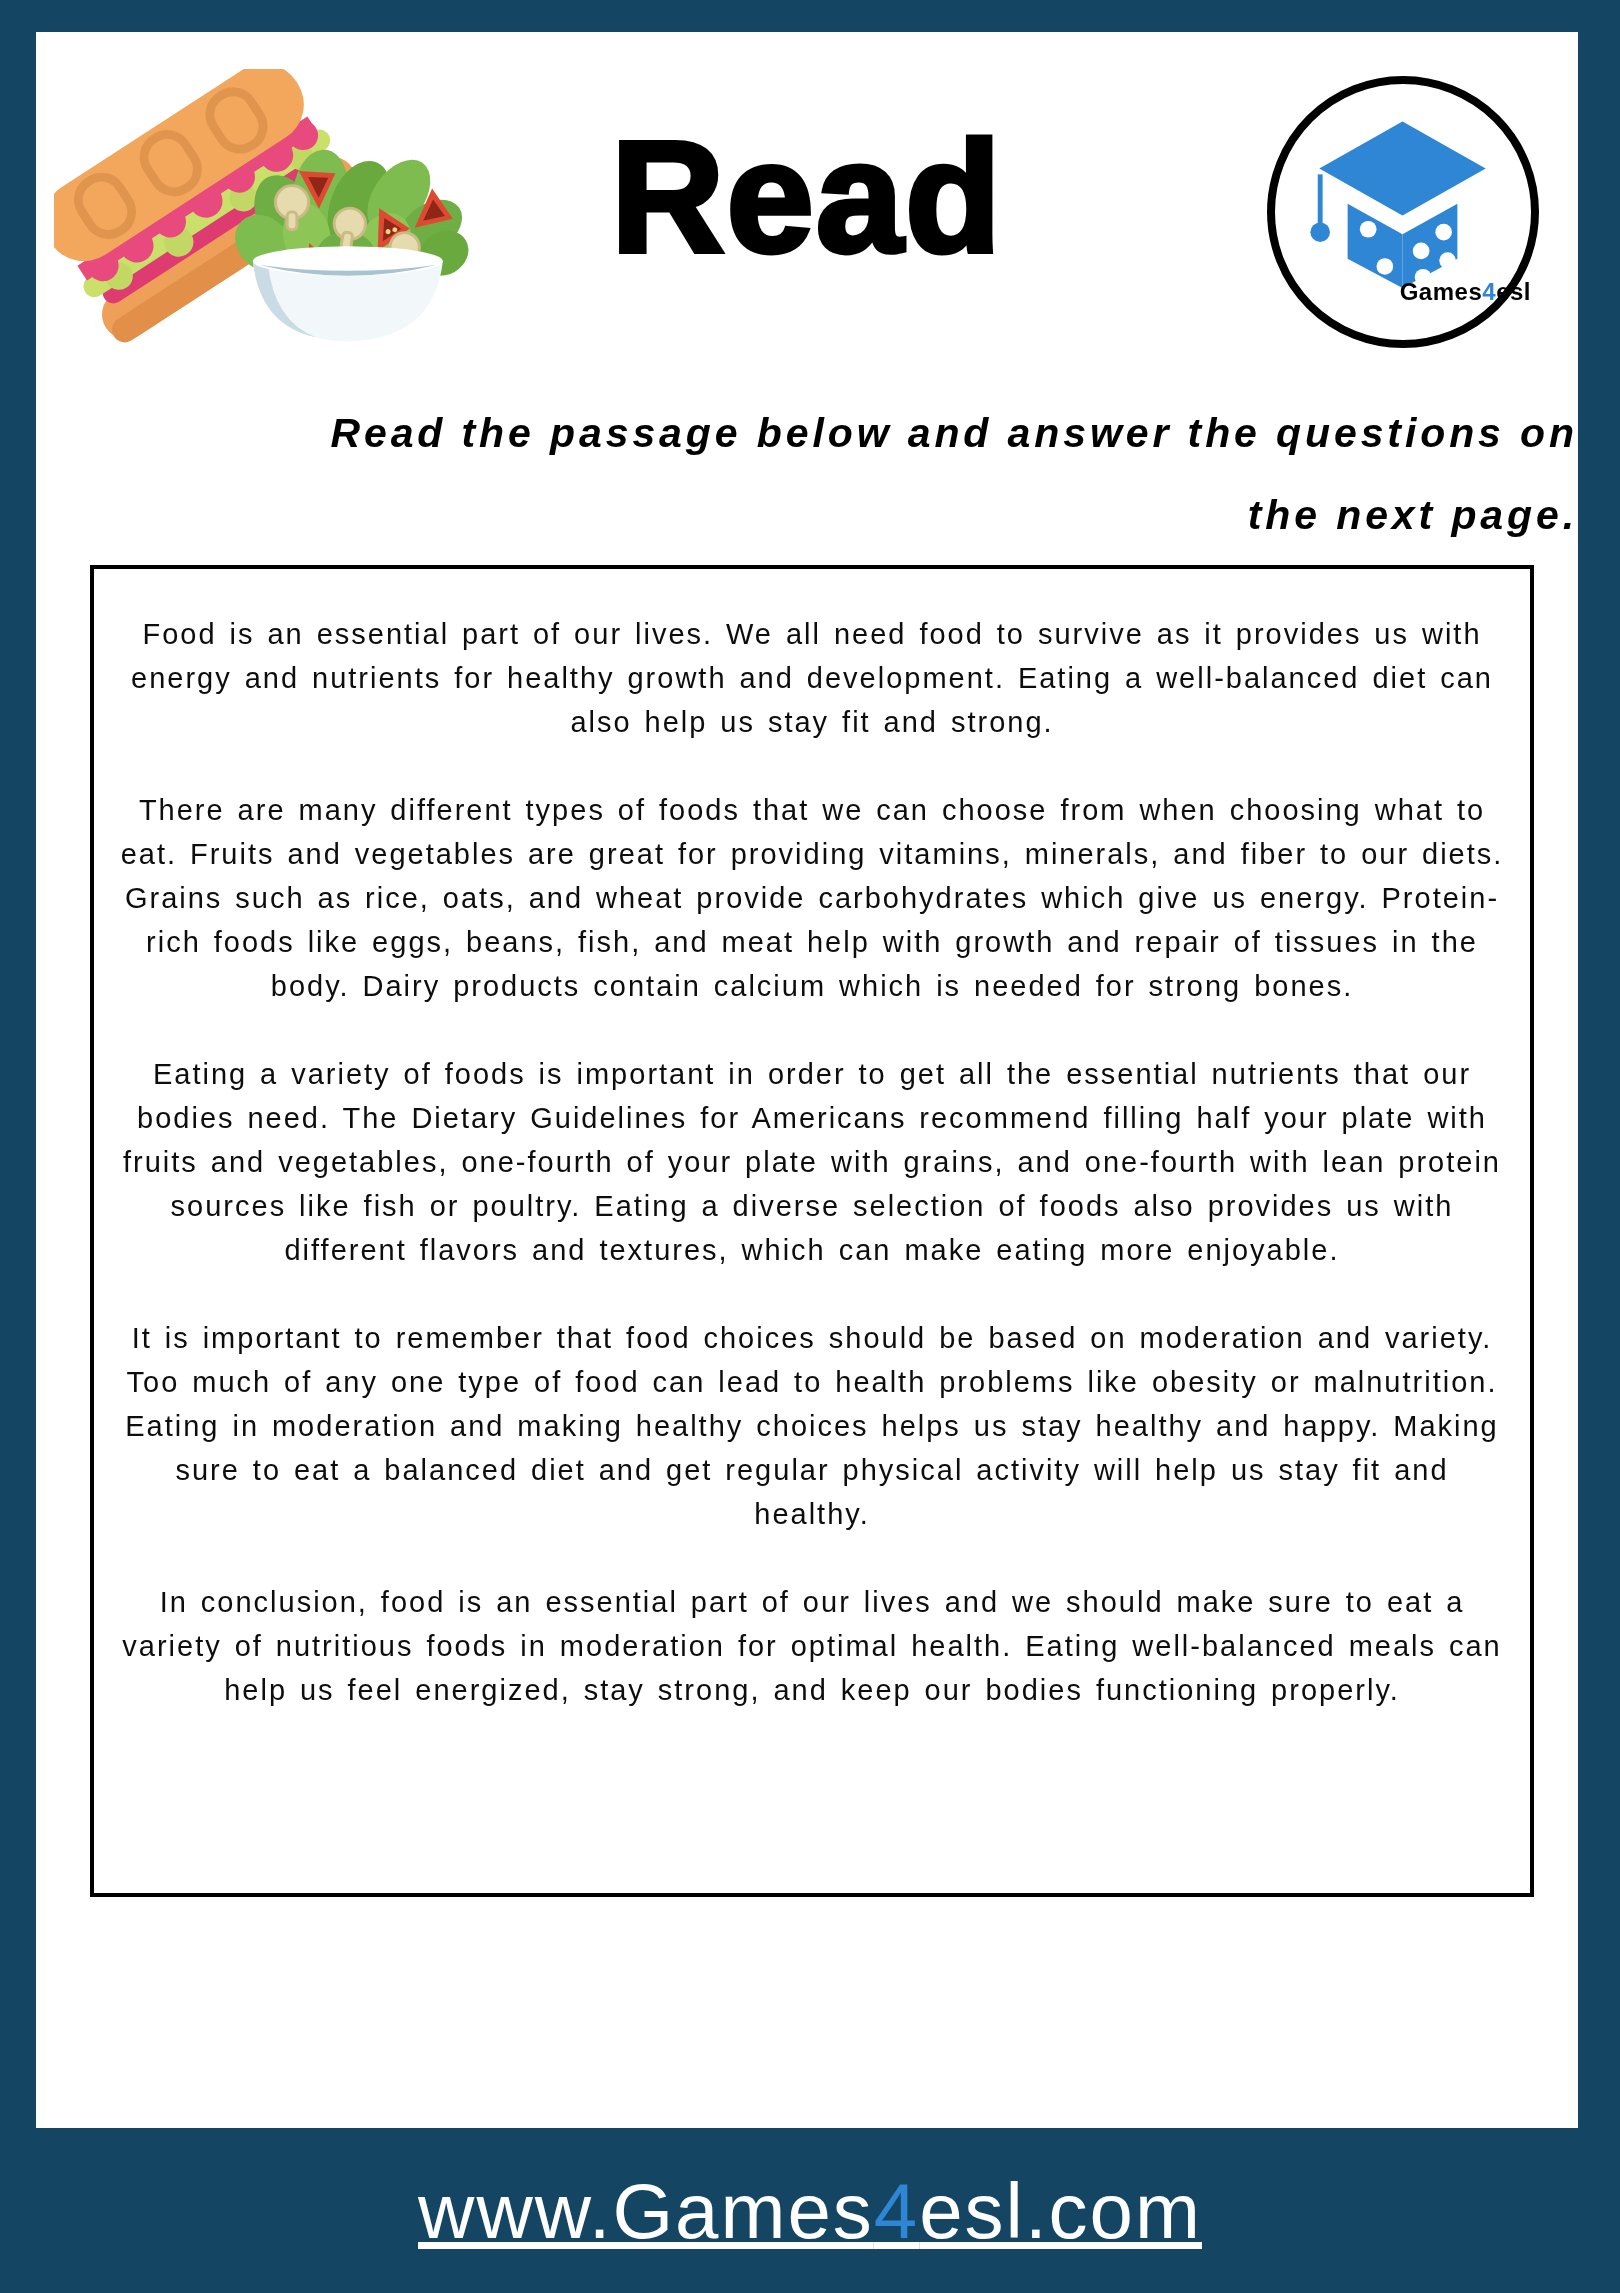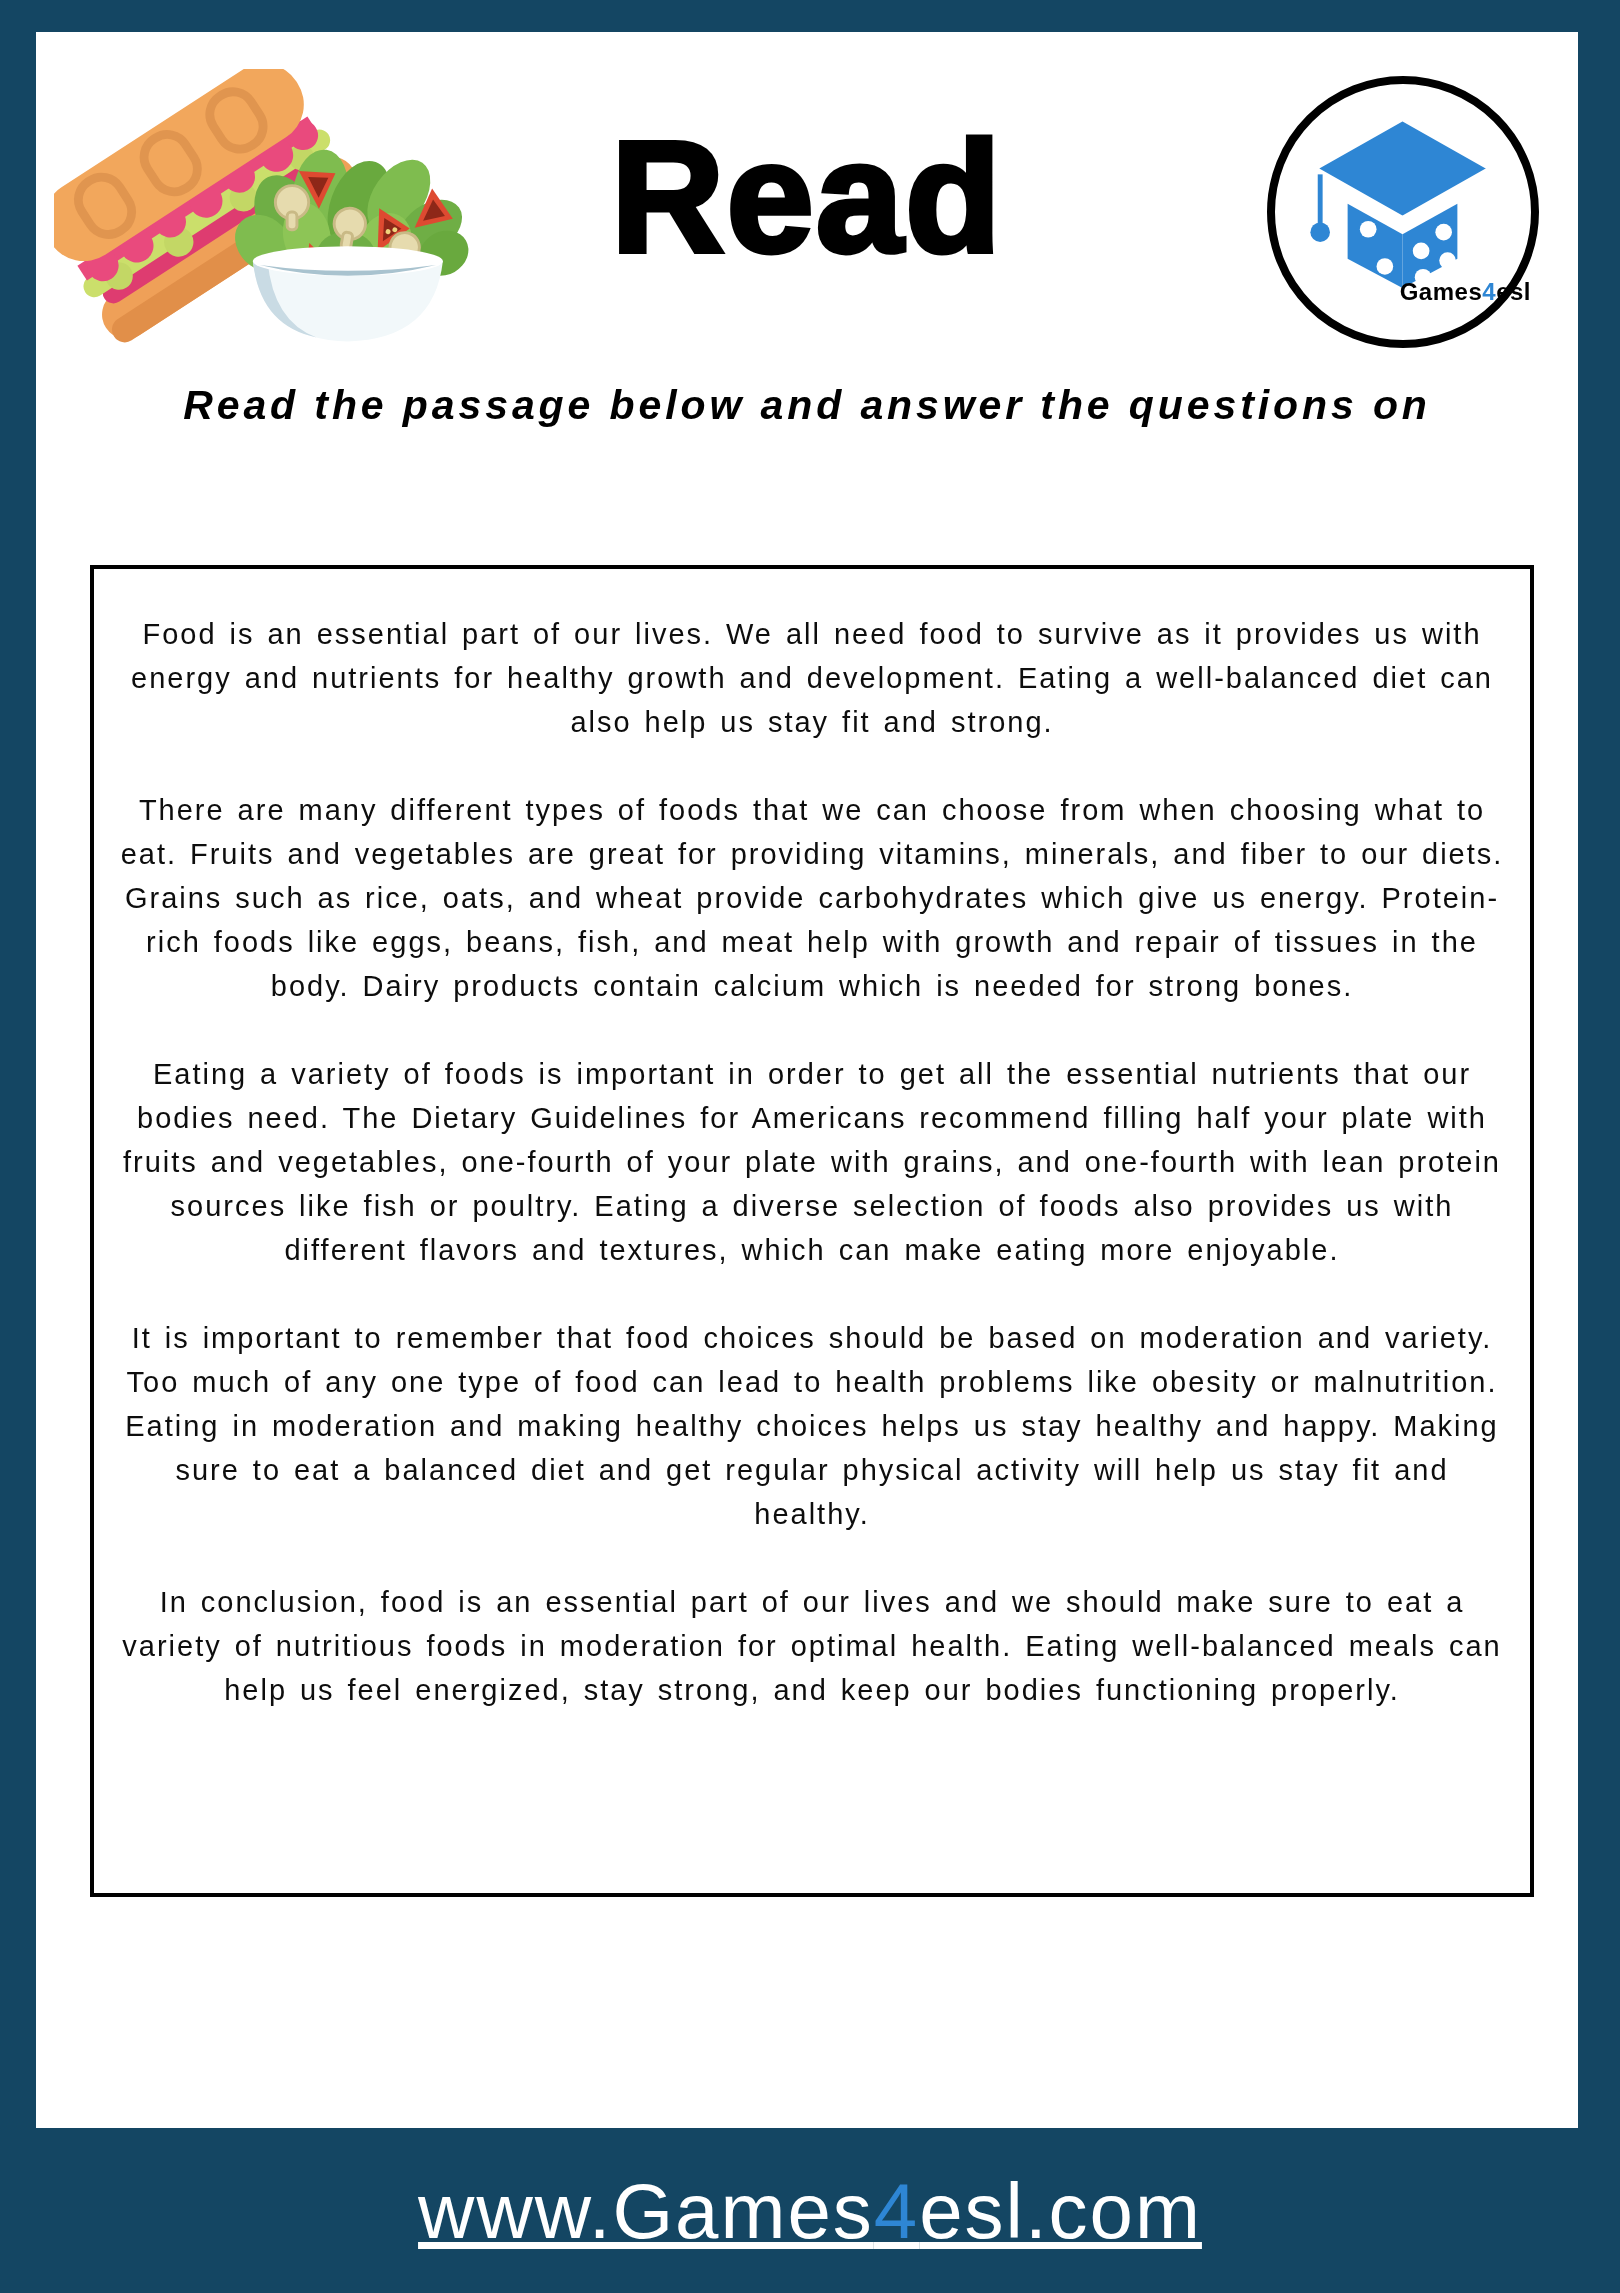--- a/index.html
+++ b/index.html
@@ -67,23 +67,23 @@
     font-size: 24px;
     font-weight: 700;
     letter-spacing: 0.5px;
     color: #000;
   }
   .logo-text .blue, .footer-url .blue { color: #2e86d4; }
   
   .instruction {
     position: absolute;
     left: 0;
-    top: 332px;
-    width: 100%;
-    text-align: center;
+    top: 360px;
+    width: 100%;
+    text-align: right;
     font-style: italic;
     font-weight: 700;
     font-size: 41px;
     line-height: 82px;
     letter-spacing: 3.9px;
     color: #000;
   }
   
   .passage-box {
     position: absolute;
@@ -225,20 +225,21 @@
         <polygon points="130,24 222,76 130,128 38,76" fill="#2e86d4" stroke="#ffffff" stroke-width="7"></polygon>
 
         <line x1="46" y1="82" x2="46" y2="132" stroke="#2e86d4" stroke-width="5"></line>
         <circle cx="46" cy="141" r="10" fill="#2e86d4"></circle>
       </svg>
       <div class="logo-text"><span>Games</span><span class="blue">4</span><span>esl</span></div>
     </div>
 
     <div class="instruction">
       <div>Read the passage below and answer the questions on</div>
+      <div>the next page.</div>
     </div>
 
     <div class="passage-box">
       <p>Food is an essential part of our lives. We all need food to survive as it provides us with energy and nutrients for healthy growth and development. Eating a well-balanced diet can also help us stay fit and strong.</p>
       <p>There are many different types of foods that we can choose from when choosing what to eat. Fruits and vegetables are great for providing vitamins, minerals, and fiber to our diets. Grains such as rice, oats, and wheat provide carbohydrates which give us energy. Protein-rich foods like eggs, beans, fish, and meat help with growth and repair of tissues in the body. Dairy products contain calcium which is needed for strong bones.</p>
       <p>Eating a variety of foods is important in order to get all the essential nutrients that our bodies need. The Dietary Guidelines for Americans recommend filling half your plate with fruits and vegetables, one-fourth of your plate with grains, and one-fourth with lean protein sources like fish or poultry. Eating a diverse selection of foods also provides us with different flavors and textures, which can make eating more enjoyable.</p>
       <p>It is important to remember that food choices should be based on moderation and variety. Too much of any one type of food can lead to health problems like obesity or malnutrition. Eating in moderation and making healthy choices helps us stay healthy and happy. Making sure to eat a balanced diet and get regular physical activity will help us stay fit and healthy.</p>
       <p>In conclusion, food is an essential part of our lives and we should make sure to eat a variety of nutritious foods in moderation for optimal health. Eating well-balanced meals can help us feel energized, stay strong, and keep our bodies functioning properly.</p>
     </div>
   </div>

